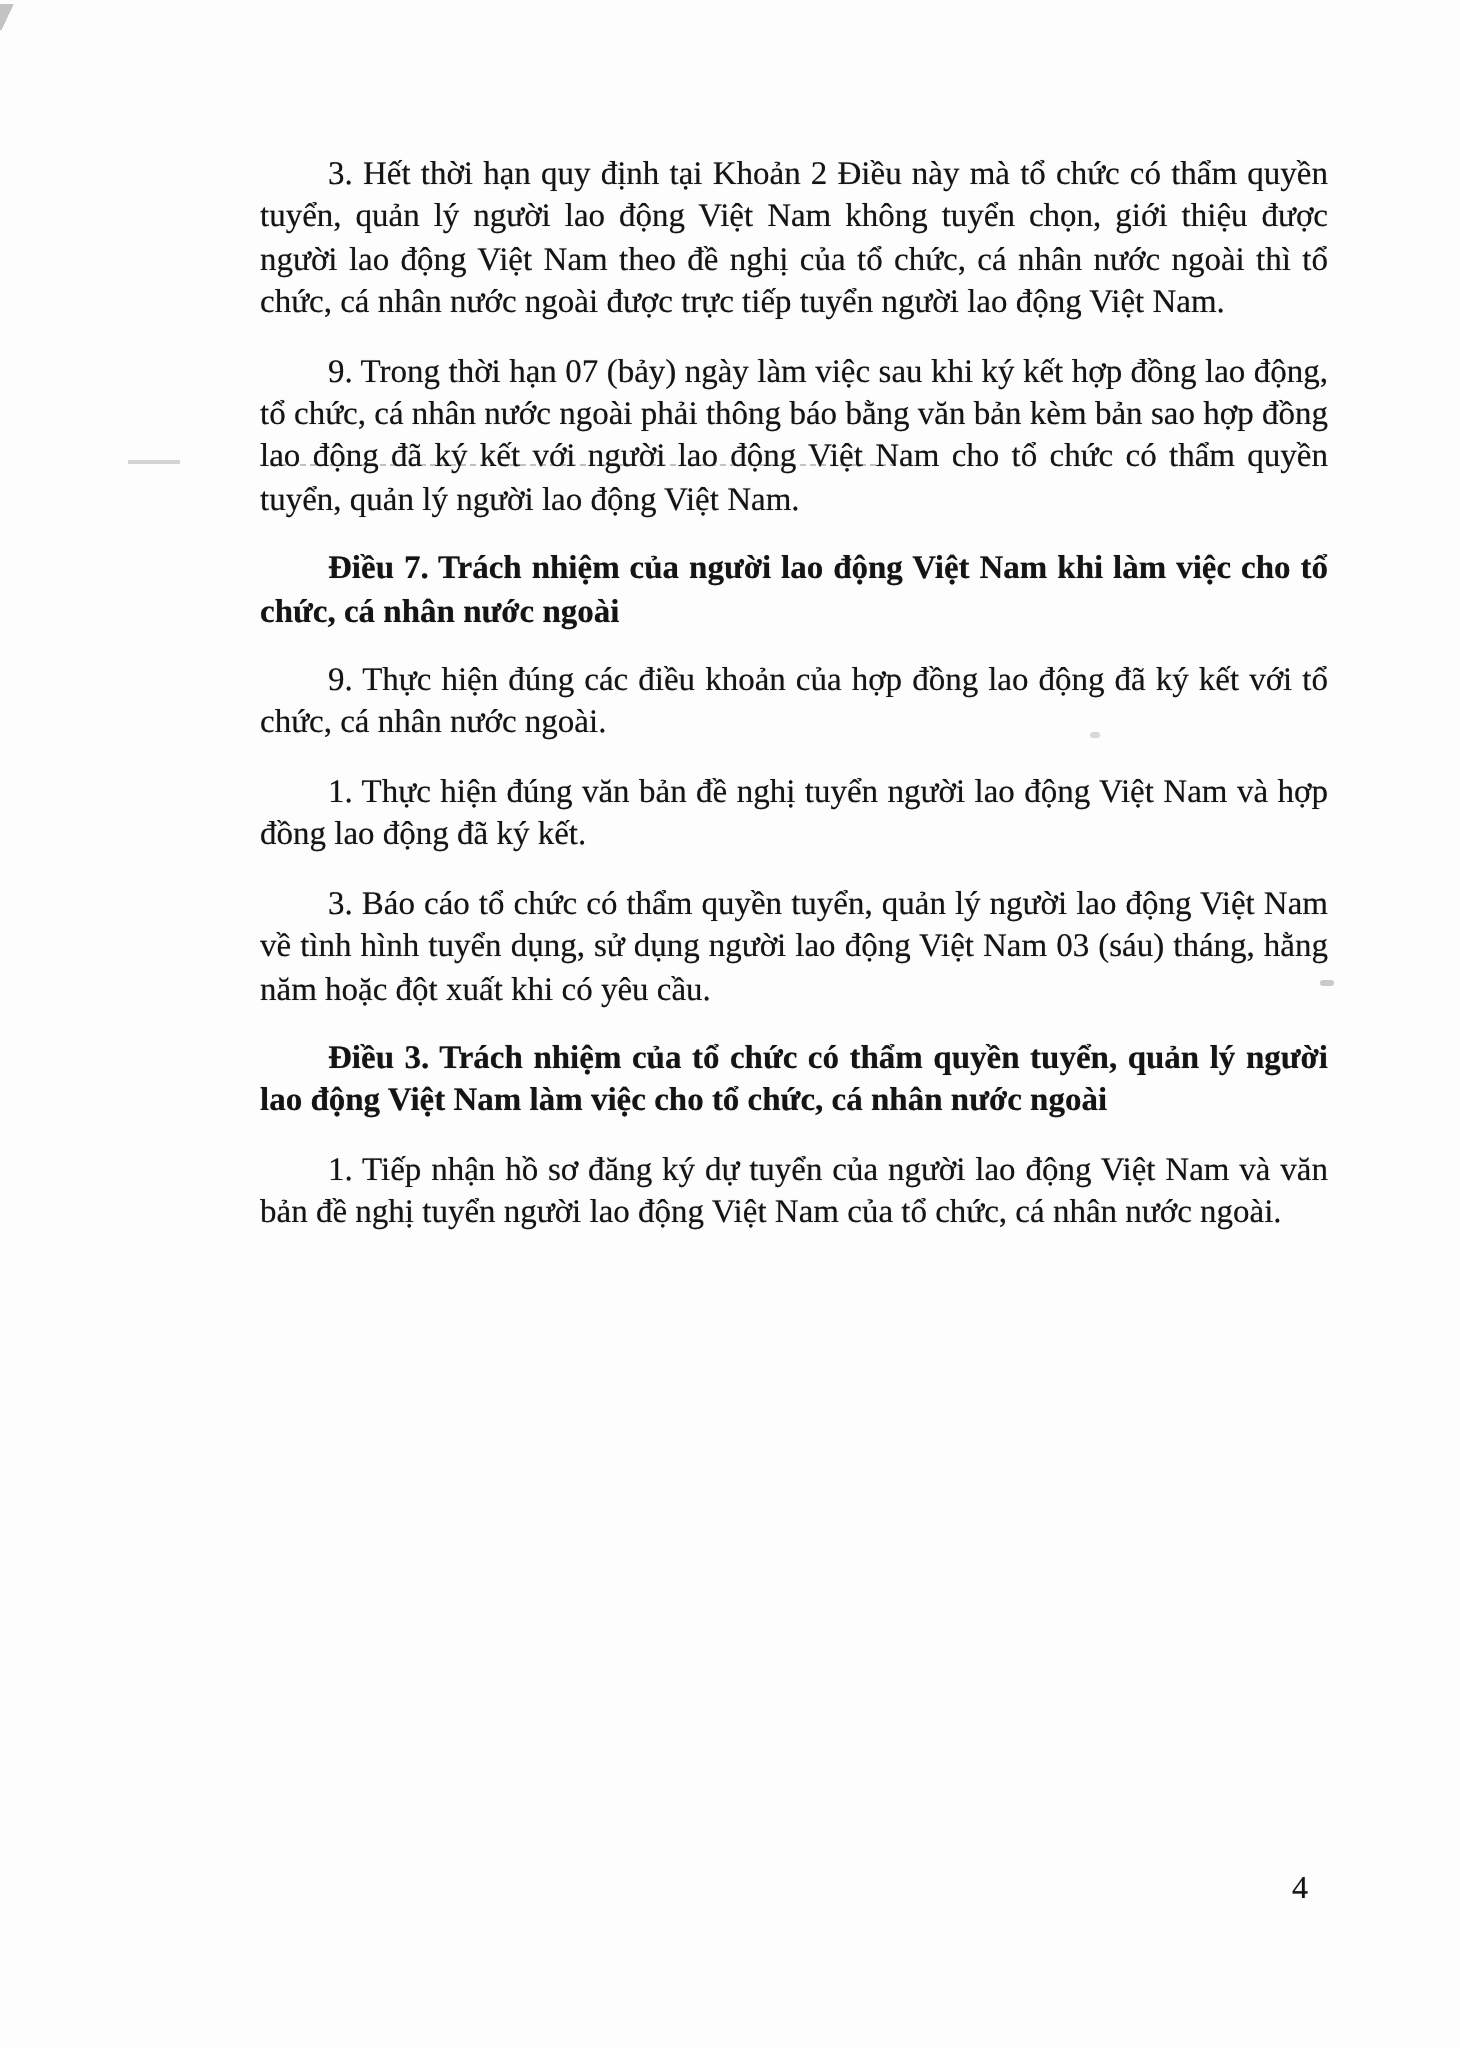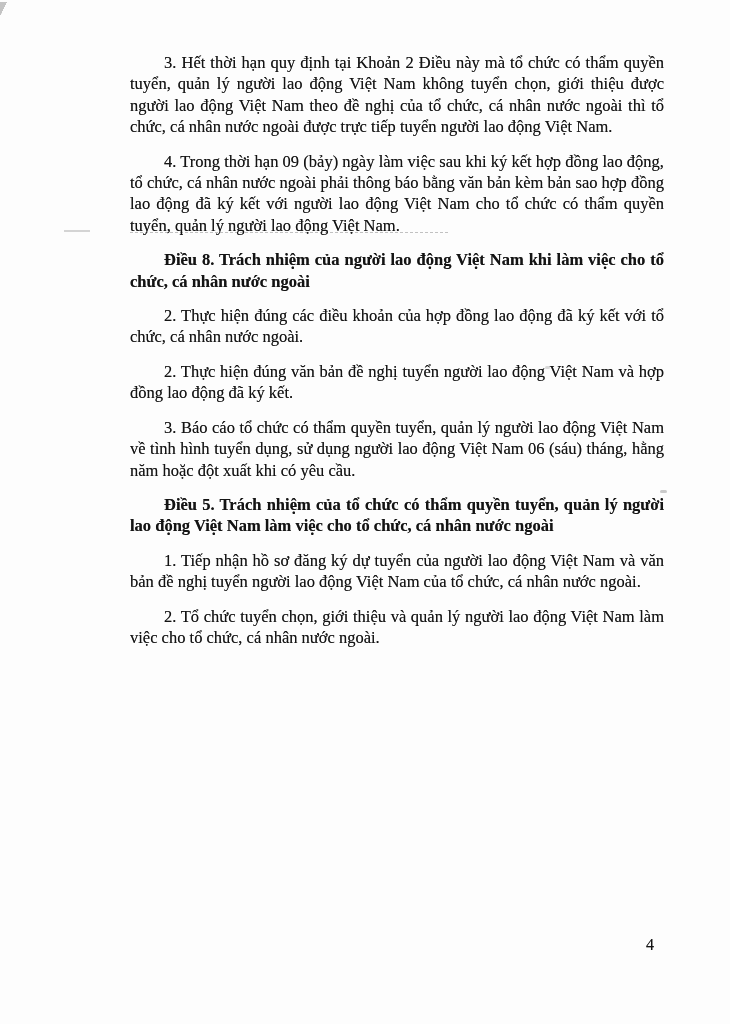--- a/index.html
+++ b/index.html
@@ -12,21 +12,21 @@
     width: 730px;
     height: 1024px;
     background: #fdfdfd;
     overflow: hidden;
     font-family: "Liberation Serif", "DejaVu Serif", serif;
     color: #141414;
   }
   .content {
     position: absolute;
     left: 130px;
-    top: 52px;
+    top: 76px;
     width: 534px;
   }
   .para {
     font-size: 16.5px;
     line-height: 21.4px;
     text-align: justify;
     text-indent: 34px;
     margin: 0 0 13px 0;
     text-shadow: 0 0 0.4px rgba(0,0,0,0.55);
   }
@@ -89,25 +89,24 @@
 <div class="page">
 
   <div class="corner-mark"></div>
   <div class="dash-artifact-left"></div>
   <div class="dash-artifact"></div>
   <div class="speck-1"></div>
   <div class="speck-2"></div>
 
   <div class="content">
     <p class="para">3. Hết thời hạn quy định tại Khoản 2 Điều này mà tổ chức có thẩm quyền tuyển, quản lý người lao động Việt Nam không tuyển chọn, giới thiệu được người lao động Việt Nam theo đề nghị của tổ chức, cá nhân nước ngoài thì tổ chức, cá nhân nước ngoài được trực tiếp tuyển người lao động Việt Nam.</p>
-    <p class="para">4. Trong thời hạn 09 (bảy) ngày làm việc sau khi ký kết hợp đồng lao động, tổ chức, cá nhân nước ngoài phải thông báo bằng văn bản kèm bản sao hợp đồng lao động đã ký kết với người lao động Việt Nam cho tổ chức có thẩm quyền tuyển, quản lý người lao động Việt Nam.</p>
-    <p class="para heading">Điều 8. Trách nhiệm của người lao động Việt Nam khi làm việc cho tổ chức, cá nhân nước ngoài</p>
-    <p class="para">2. Thực hiện đúng các điều khoản của hợp đồng lao động đã ký kết với tổ chức, cá nhân nước ngoài.</p>
-    <p class="para">2. Thực hiện đúng văn bản đề nghị tuyển người lao động Việt Nam và hợp đồng lao động đã ký kết.</p>
-    <p class="para">3. Báo cáo tổ chức có thẩm quyền tuyển, quản lý người lao động Việt Nam về tình hình tuyển dụng, sử dụng người lao động Việt Nam 06 (sáu) tháng, hằng năm hoặc đột xuất khi có yêu cầu.</p>
-    <p class="para heading">Điều 5. Trách nhiệm của tổ chức có thẩm quyền tuyển, quản lý người lao động Việt Nam làm việc cho tổ chức, cá nhân nước ngoài</p>
+    <p class="para">9. Trong thời hạn 07 (bảy) ngày làm việc sau khi ký kết hợp đồng lao động, tổ chức, cá nhân nước ngoài phải thông báo bằng văn bản kèm bản sao hợp đồng lao động đã ký kết với người lao động Việt Nam cho tổ chức có thẩm quyền tuyển, quản lý người lao động Việt Nam.</p>
+    <p class="para heading">Điều 7. Trách nhiệm của người lao động Việt Nam khi làm việc cho tổ chức, cá nhân nước ngoài</p>
+    <p class="para">9. Thực hiện đúng các điều khoản của hợp đồng lao động đã ký kết với tổ chức, cá nhân nước ngoài.</p>
+    <p class="para">1. Thực hiện đúng văn bản đề nghị tuyển người lao động Việt Nam và hợp đồng lao động đã ký kết.</p>
+    <p class="para">3. Báo cáo tổ chức có thẩm quyền tuyển, quản lý người lao động Việt Nam về tình hình tuyển dụng, sử dụng người lao động Việt Nam 03 (sáu) tháng, hằng năm hoặc đột xuất khi có yêu cầu.</p>
+    <p class="para heading">Điều 3. Trách nhiệm của tổ chức có thẩm quyền tuyển, quản lý người lao động Việt Nam làm việc cho tổ chức, cá nhân nước ngoài</p>
     <p class="para">1. Tiếp nhận hồ sơ đăng ký dự tuyển của người lao động Việt Nam và văn bản đề nghị tuyển người lao động Việt Nam của tổ chức, cá nhân nước ngoài.</p>
-    <p class="para">2. Tổ chức tuyển chọn, giới thiệu và quản lý người lao động Việt Nam làm việc cho tổ chức, cá nhân nước ngoài.</p>
   </div>
 
   <div class="page-number">4</div>
 
 </div>
 
 </body></html>

